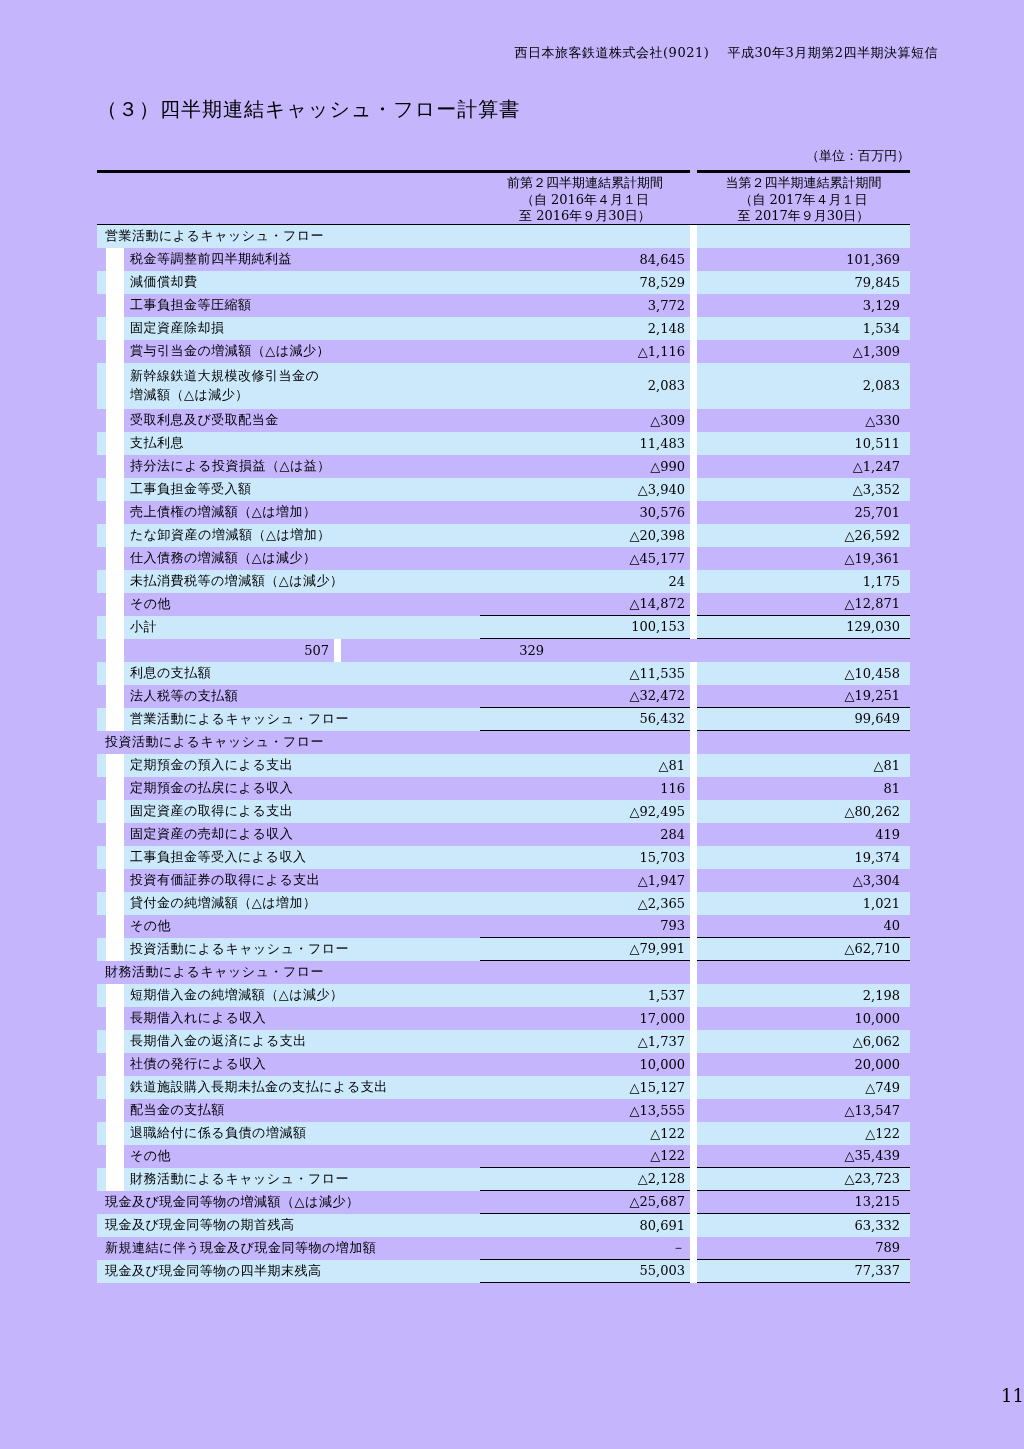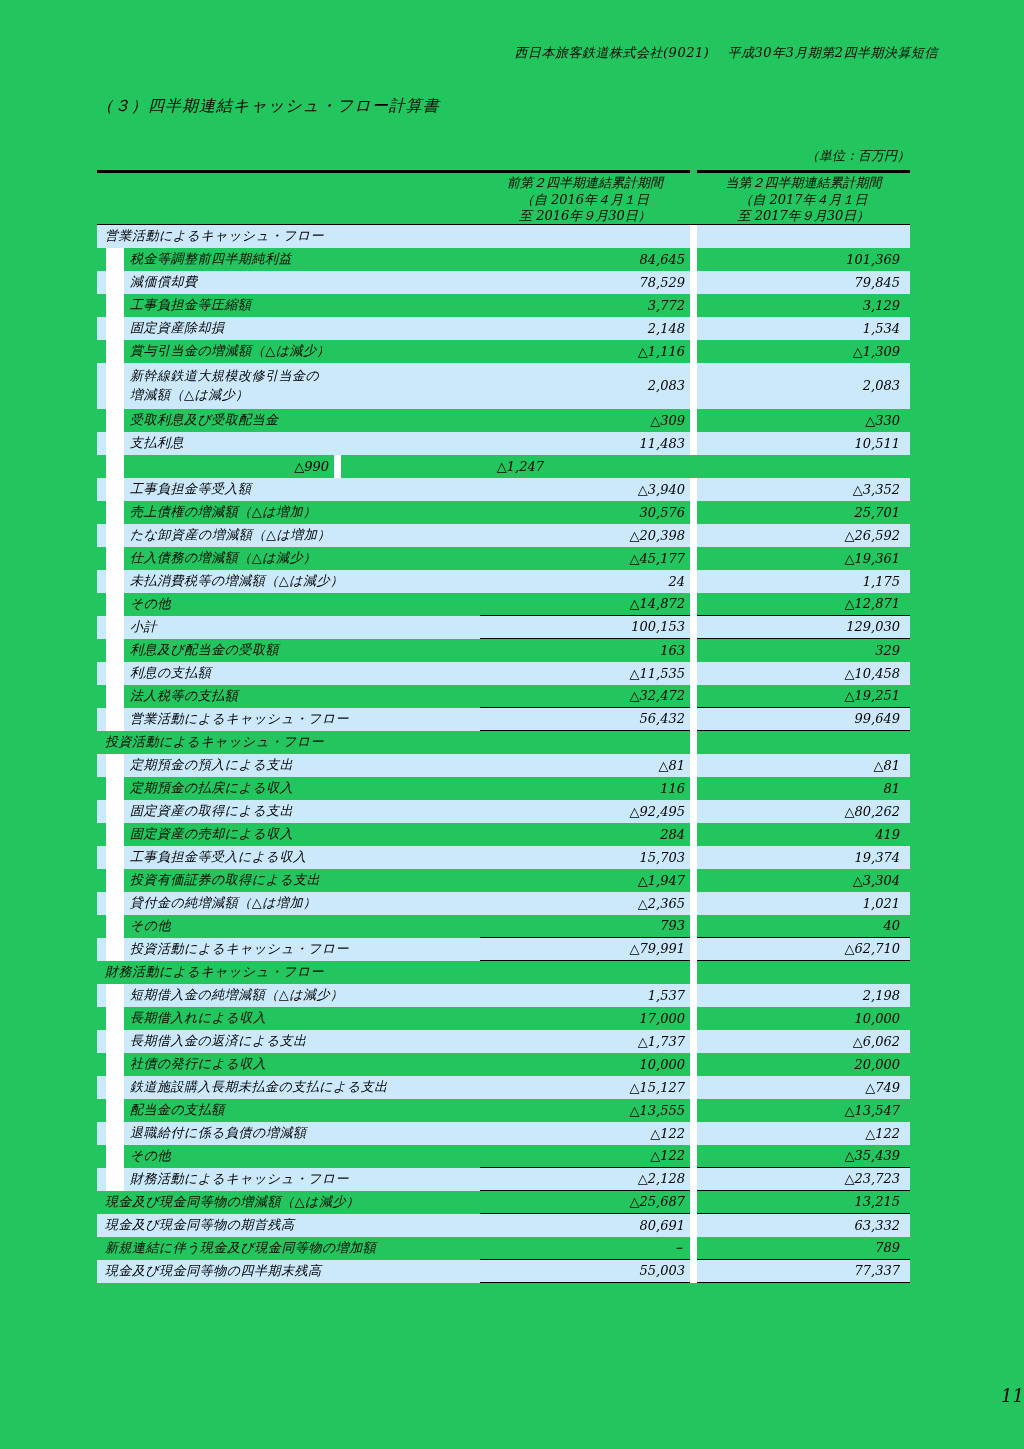--- a/index.html
+++ b/index.html
@@ -4,31 +4,30 @@
 <style>
   html,body{margin:0;padding:0;}
   body{
     font-family:"DejaVu Serif","Liberation Serif",serif;
     background:#ffffff;
     color:#000000;
   }
   .page{
     position:relative;
     width:1024px;height:1449px;
-    background:#22c55e;
+    background:#c4b5fd;
     overflow:hidden;
-    font-style:italic;
   }
   .doc-header{
     position:absolute;top:44px;right:86px;
     font-size:13px;letter-spacing:0.5px;white-space:pre;
   }
   .doc-title{
     position:absolute;top:96px;left:97px;
-    font-size:16px;letter-spacing:1px;
+    font-size:20px;letter-spacing:1px;
   }
   .unit-label{
     position:absolute;top:147px;left:97px;width:813px;
     text-align:right;font-size:13px;
   }
   .cf-table{
     position:absolute;top:170px;left:97px;width:813px;
     font-size:13px;
   }
   
@@ -179,20 +178,23 @@
           <div class="label cell">
             <div class="lbl-inner">支払利息</div>
           </div>
           <div class="val1 cell">11,483</div>
           <div class="sep cell"></div>
           <div class="val2 cell">10,511</div>
         </div>
         <div class="row indent">
           <div class="stub cell"></div>
           <div class="gap cell"></div>
+          <div class="label cell">
+            <div class="lbl-inner">持分法による投資損益（△は益）</div>
+          </div>
           <div class="val1 cell">△990</div>
           <div class="sep cell"></div>
           <div class="val2 cell">△1,247</div>
         </div>
         <div class="row shaded indent">
           <div class="stub cell"></div>
           <div class="gap cell"></div>
           <div class="label cell">
             <div class="lbl-inner">工事負担金等受入額</div>
           </div>
@@ -256,24 +258,21 @@
           <div class="label cell">
             <div class="lbl-inner">小計</div>
           </div>
           <div class="val1 cell">100,153</div>
           <div class="sep cell"></div>
           <div class="val2 cell">129,030</div>
         </div>
         <div class="row indent">
           <div class="stub cell"></div>
           <div class="gap cell"></div>
-          <div class="label cell">
-            <div class="lbl-inner">利息及び配当金の受取額</div>
-          </div>
-          <div class="val1 cell">163</div>
+          <div class="val1 cell">507</div>
           <div class="sep cell"></div>
           <div class="val2 cell">329</div>
         </div>
         <div class="row shaded indent">
           <div class="stub cell"></div>
           <div class="gap cell"></div>
           <div class="label cell">
             <div class="lbl-inner">利息の支払額</div>
           </div>
           <div class="val1 cell">△11,535</div>

